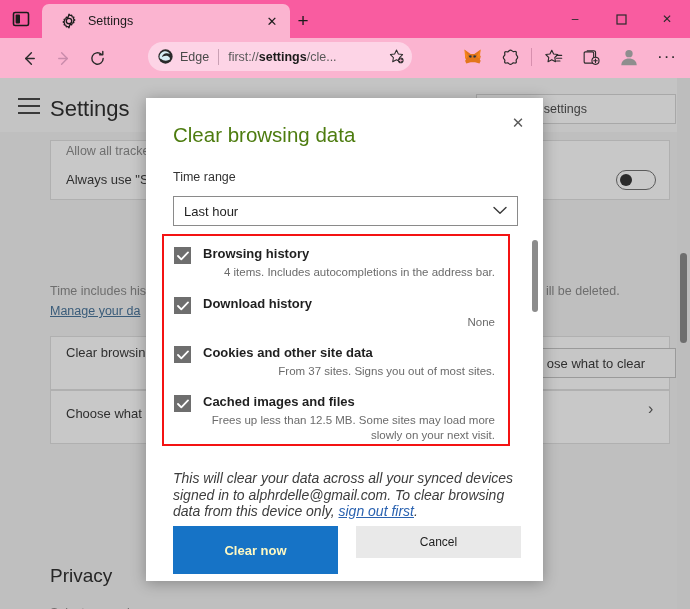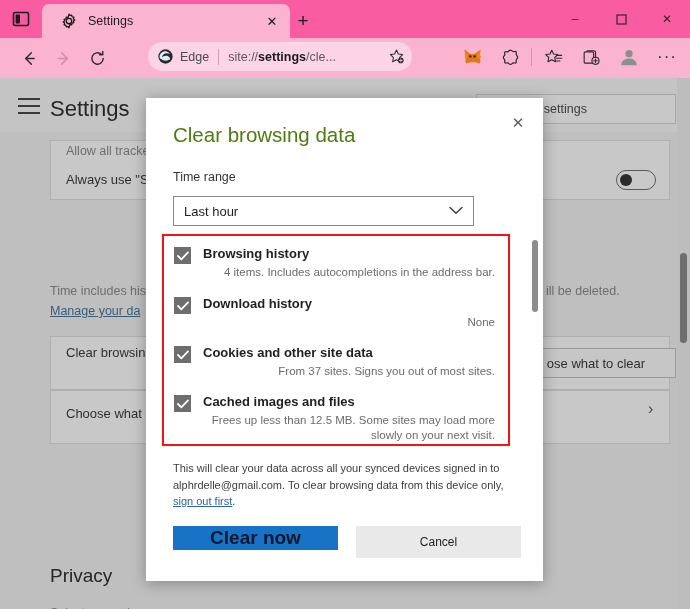--- a/index.html
+++ b/index.html
@@ -140,21 +140,21 @@
     color: #5a5a5a; font-size: 15px;
   }
   .dlg-title {
     position: absolute; left: 27px; top: 25px;
     font-size: 20.5px; color: #4d7c0f; font-weight: 400;
   }
   .dlg-label {
     position: absolute; left: 27px; top: 72px; font-size: 12.5px; color: #333;
   }
   .dlg-select {
-    position: absolute; left: 27px; top: 98px; width: 301px; height: 30px;
+    position: absolute; left: 27px; top: 98px; width: 345px; height: 30px;
     border: 1px solid #8a8a8a; background: #fff;
     display: flex; align-items: center; padding: 4px 10px;
   }
   .dlg-select .val { font-size: 13px; color: #1f1f1f; flex: 1 1 auto; }
   .dlg-select .chev { color: #3a3a3a; font-size: 12px; }
 
   .redbox {
     position: absolute; left: 16px; top: 136px; width: 348px; height: 212px;
     border: 2px solid #f41313;
   }
@@ -179,30 +179,30 @@
   }
   .dlg-scroll {
     position: absolute; right: 4px; top: 142px; width: 8px; height: 198px;
   }
   .dlg-scroll .thumb {
     position: absolute; left: 1px; top: 0; width: 6px; height: 72px;
     background: #8c8c8c; border-radius: 3px;
   }
 
   .dlg-note {
-    position: absolute; left: 27px; top: 362px; width: 348px;
-    font-size: 11px; color: #3d3d3d; line-height: 16.5px;
+    position: absolute; left: 27px; top: 372px; width: 348px;
+    font-size: 14px; color: #3d3d3d; line-height: 16.5px; font-style: italic;
   }
   .dlg-note a { color: #2a62b0; text-decoration: underline; }
   .btn-row { position: absolute; left: 27px; top: 428px; width: 348px; height: 32px; }
   .btn-primary {
-    position: absolute; left: 0; top: 0; width: 165px; height: 24px;
-    background: #1673c6; color: #0f172a; border: none;
-    display: flex; align-items: center; justify-content: center;
-    font-size: 19px; font-weight: 600; font-family: "Liberation Sans", sans-serif;
+    position: absolute; left: 0; top: 0; width: 165px; height: 48px;
+    background: #1673c6; color: #fef9c3; border: none;
+    display: flex; align-items: center; justify-content: center;
+    font-size: 13px; font-weight: 600; font-family: "Liberation Sans", sans-serif;
   }
   .btn-secondary {
     position: absolute; right: 0; top: 0; width: 165px; height: 32px;
     background: #e9e9e9; color: #1f1f1f; border: none;
     display: flex; align-items: center; justify-content: center;
     font-size: 12px; font-family: "Liberation Sans", sans-serif;
   }
 </style>
 </head>
 <body>
@@ -264,21 +264,21 @@
 
   <div class="omnibox">
     <span class="ob-edgeicon">
       <svg width="17" height="17" viewBox="0 0 20 20" aria-hidden="true">
         <circle cx="10" cy="10" r="8.4" fill="#2a2a2a"></circle>
         <path d="M4.6 12.6c2.4 2.6 7.4 3 10.6 1 .6-2.6-1.6-4.6-4.6-4.6-2.3 0-4 .9-4.8 2 .3-2.7 2.6-4.8 5.6-4.8 1.5 0 2.8.4 3.7 1C13.8 4.6 12 3.7 9.9 3.7 5.9 3.7 3 6.7 3 10.2c0 .9.2 1.7.6 2.4z" fill="#d9eef6"></path>
       </svg>
     </span>
     <span class="ob-edgetext">Edge</span>
     <span class="ob-sep"></span>
-    <span class="ob-url"><span>site://</span><b>settings</b><span>/cle...</span></span>
+    <span class="ob-url"><span>first://</span><b>settings</b><span>/cle...</span></span>
     <span class="ob-star">
       <svg width="17" height="17" viewBox="0 0 20 20" aria-hidden="true">
         <path d="M10 2.4l2.2 4.6 5 .7-3.6 3.5.9 5-4.5-2.4-4.5 2.4.9-5L2.8 7.7l5-.7z" fill="none" stroke="#2b2b2b" stroke-width="1.2" stroke-linejoin="round"></path>
         <circle cx="15" cy="14.6" r="3.3" fill="#2b2b2b"></circle>
         <path d="M15 12.9v3.4M13.3 14.6h3.4" stroke="#fbb4d0" stroke-width="1.1" stroke-linecap="round"></path>
       </svg>
     </span>
   </div>
 
   <div class="tb-right">

